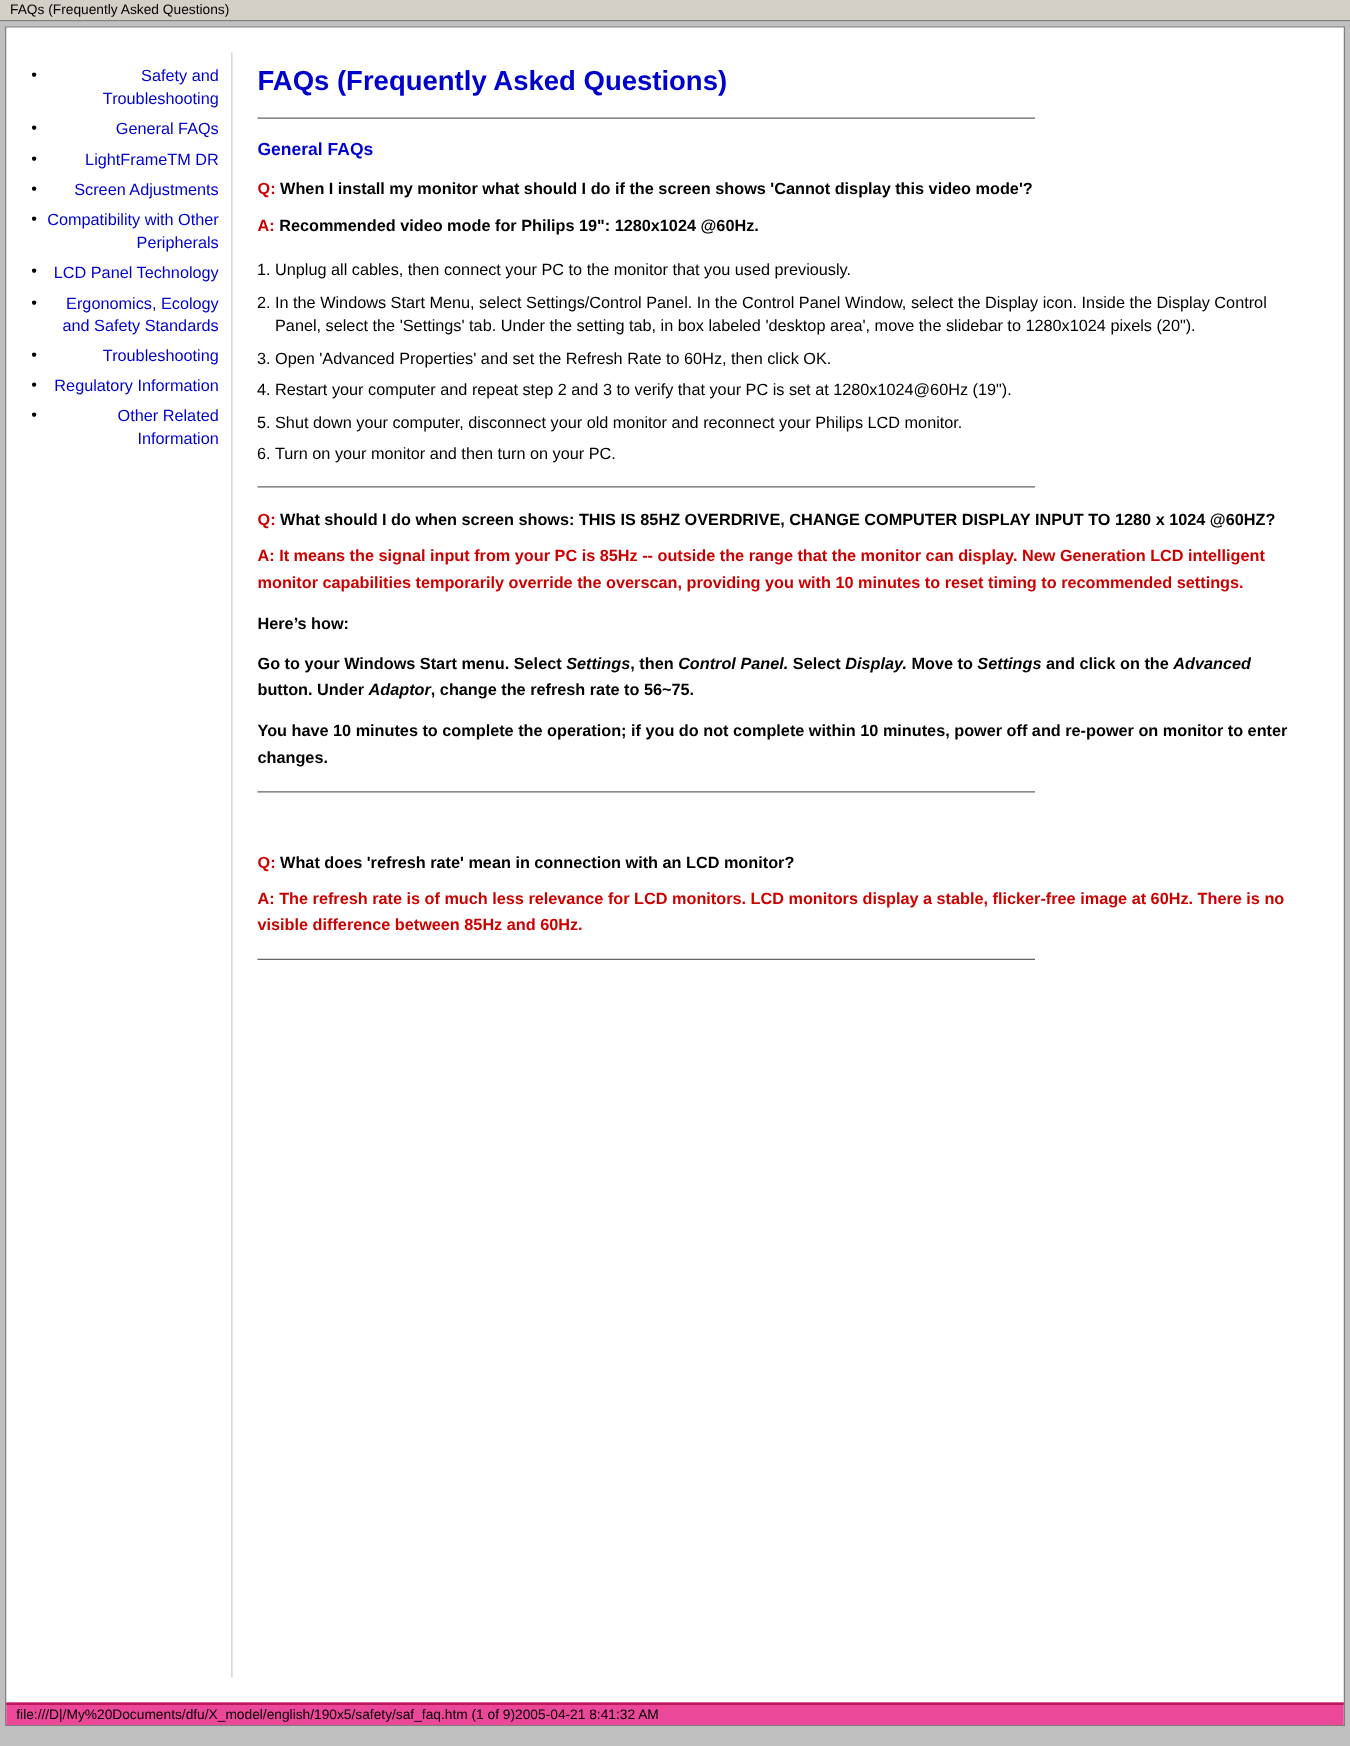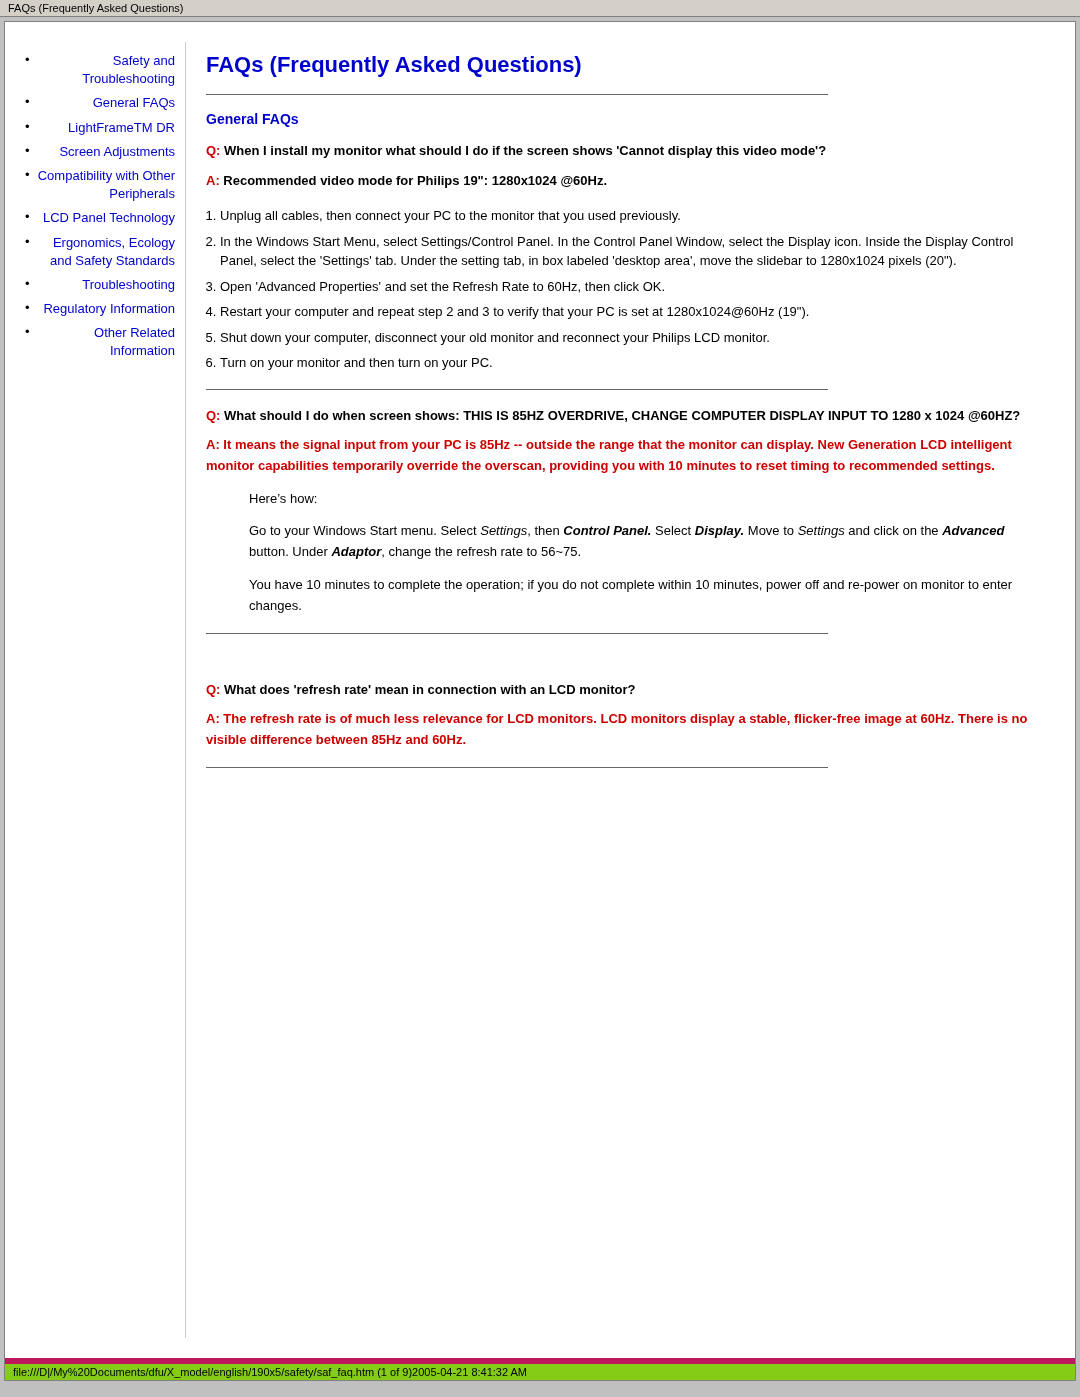--- a/index.html
+++ b/index.html
@@ -103,28 +103,27 @@
     }
     ol {
       margin-left: 14px;
       margin-bottom: 12px;
     }
     ol li {
       margin-bottom: 6px;
       line-height: 1.5;
     }
     .bold-para {
-      font-weight: normal;
+      font-weight: bold;
       margin-bottom: 12px;
       line-height: 1.6;
-      margin-left: 43px;
     }
     .status-bar {
-      background: #84cc16;
-      border-top: 6px solid #be185d;
+      background: #ec4899;
+      border-top: 2px solid #be185d;
       padding: 2px 8px;
       font-size: 11px;
       color: #000;
     }
     em { font-style: italic; }
   </style>
 </head>
 <body>
 
 <div class="title-bar">

